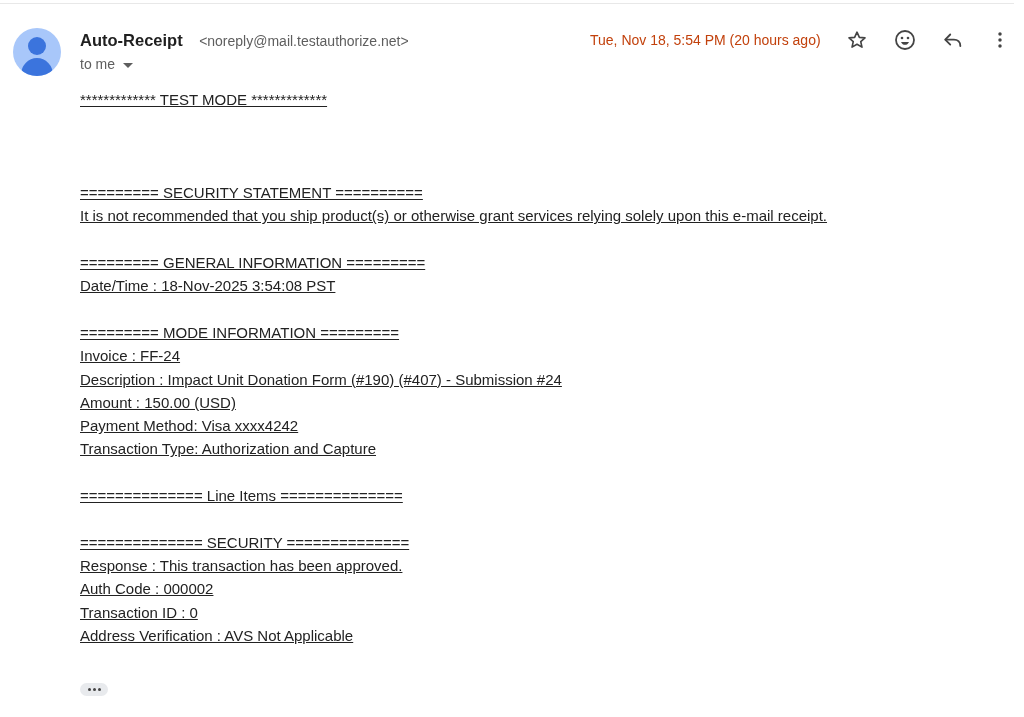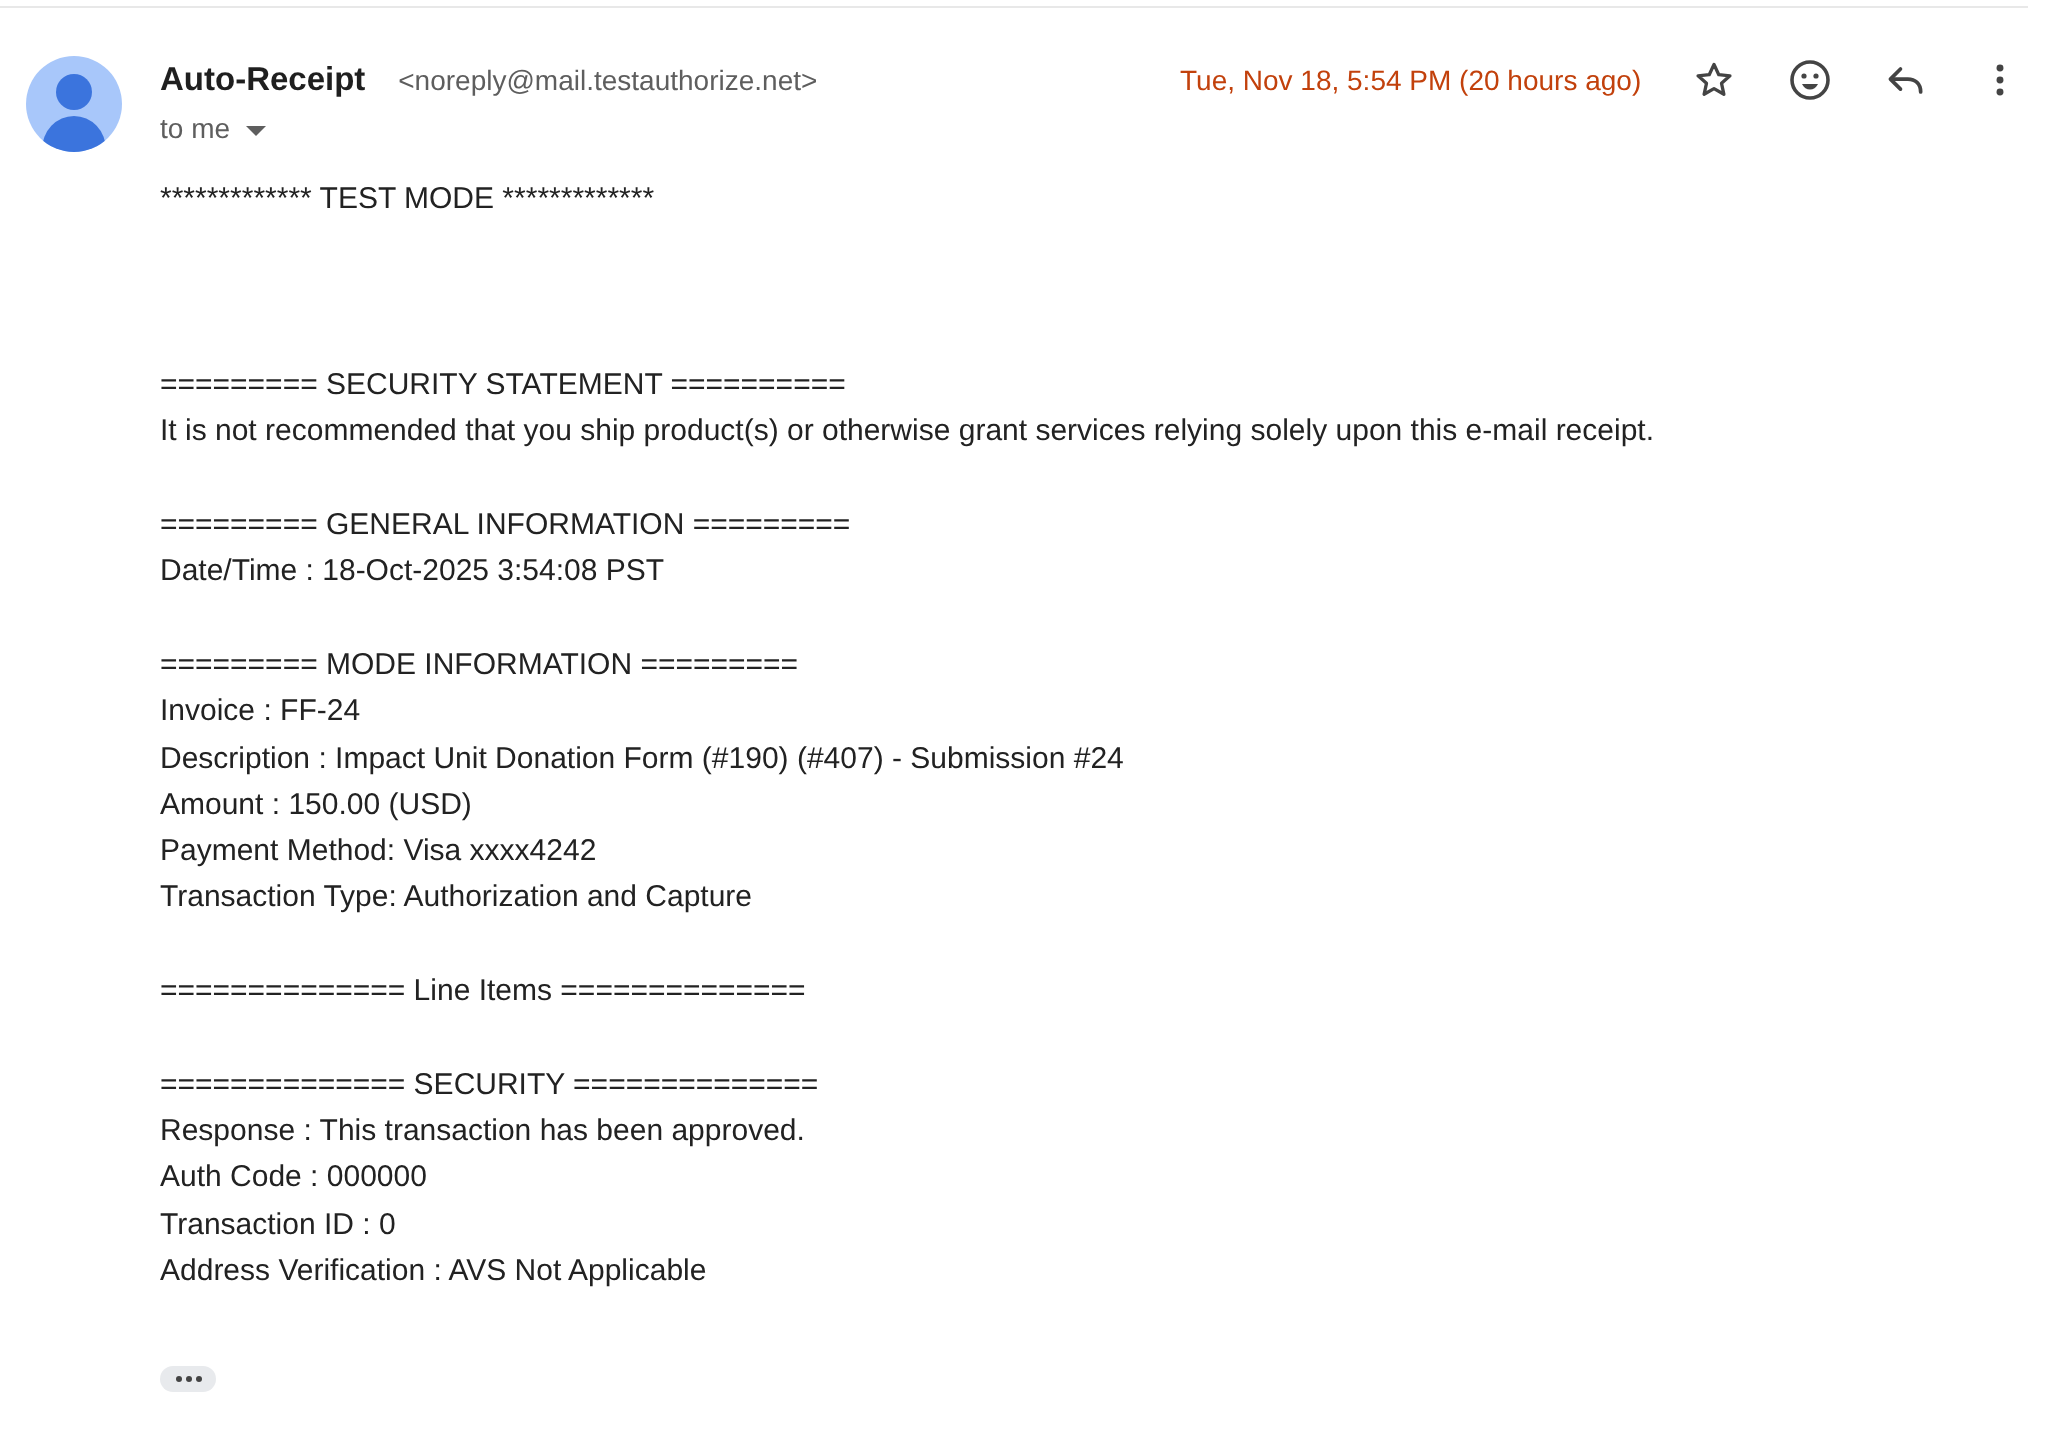--- a/index.html
+++ b/index.html
@@ -10,21 +10,21 @@
   .avatar .head { position: absolute; left: 15px; top: 9px; width: 18px; height: 18px; border-radius: 50%; background: #3b74dd; }
   .avatar .body { position: absolute; left: 8px; top: 30px; width: 32px; height: 24px; border-radius: 50% 50% 0 0 / 70% 70% 0 0; background: #3b74dd; }
   .sender { position: absolute; left: 80px; top: 31px; font-size: 16px; white-space: nowrap; }
   .sender .name { font-weight: bold; color: #1f1f1f; font-size: 16.5px; }
   .sender .email { color: #5e5e5e; font-size: 14px; margin-left: 12px; }
   .to-me { position: absolute; left: 80px; top: 56px; font-size: 14px; color: #5e5e5e; display: flex; align-items: center; gap: 4px; cursor: pointer; }
   .caret { display: inline-block; width: 0; height: 0; border-left: 5px solid transparent; border-right: 5px solid transparent; border-top: 5px solid #5e5e5e; margin-left: 4px; margin-top: 2px; }
   .date { position: absolute; left: 590px; top: 32px; font-size: 14px; color: #c2410c; white-space: nowrap; }
   .icon-btn { position: absolute; top: 26px; width: 28px; height: 28px; display: flex; align-items: center; justify-content: center; cursor: pointer; }
   .icon-btn svg { display: block; }
-  .body-text { position: absolute; left: 80px; top: 88px; font-size: 15px; line-height: 23.3px; color: #222222; }
+  .body-text { position: absolute; left: 80px; top: 88px; font-size: 15px; line-height: 23.3px; color: #222222; text-decoration: underline; }
   .body-text .line { white-space: nowrap; height: 23.3px; }
   .body-text .gap { height: 23.3px; }
   .dots-btn { position: absolute; left: 80px; top: 683px; width: 28px; height: 13px; border-radius: 7px; background: #e8eaed; display: flex; align-items: center; justify-content: center; gap: 2px; cursor: pointer; }
   .dots-btn span { width: 3px; height: 3px; border-radius: 50%; background: #444; display: block; }
 </style>
 </head>
 <body>
 
 <div class="top-rule"></div>
 
@@ -74,34 +74,34 @@
 
 <div class="body-text">
   <div class="line">************* TEST MODE *************</div>
   <div class="gap"></div>
     <div class="gap"></div>
     <div class="gap"></div>
   <div class="line">========= SECURITY STATEMENT ==========</div>
   <div class="line">It is not recommended that you ship product(s) or otherwise grant services relying solely upon this e-mail receipt.</div>
   <div class="gap"></div>
   <div class="line">========= GENERAL INFORMATION =========</div>
-  <div class="line">Date/Time : 18-Oct-2025 3:54:08 PST</div>
+  <div class="line">Date/Time : 18-Nov-2025 3:54:08 PST</div>
   <div class="gap"></div>
   <div class="line">========= MODE INFORMATION =========</div>
   <div class="line">Invoice : FF-24</div>
   <div class="line">Description : Impact Unit Donation Form (#190) (#407) - Submission #24</div>
   <div class="line">Amount : 150.00 (USD)</div>
   <div class="line">Payment Method: Visa xxxx4242</div>
   <div class="line">Transaction Type: Authorization and Capture</div>
   <div class="gap"></div>
   <div class="line">============== Line Items ==============</div>
   <div class="gap"></div>
   <div class="line">============== SECURITY ==============</div>
   <div class="line">Response : This transaction has been approved.</div>
-  <div class="line">Auth Code : 000000</div>
+  <div class="line">Auth Code : 000002</div>
   <div class="line">Transaction ID : 0</div>
   <div class="line">Address Verification : AVS Not Applicable</div>
 </div>
 
 <div class="dots-btn">
   <span></span>
   <span></span>
   <span></span>
 </div>
 

